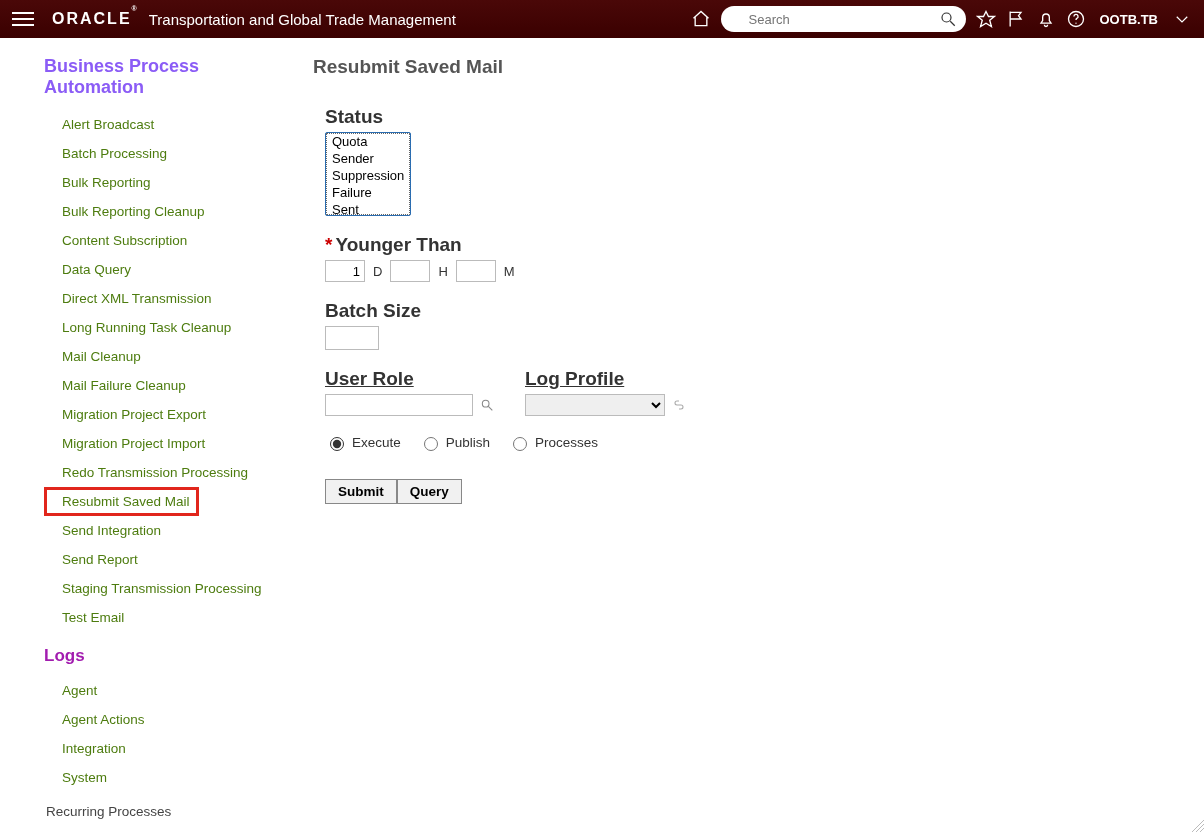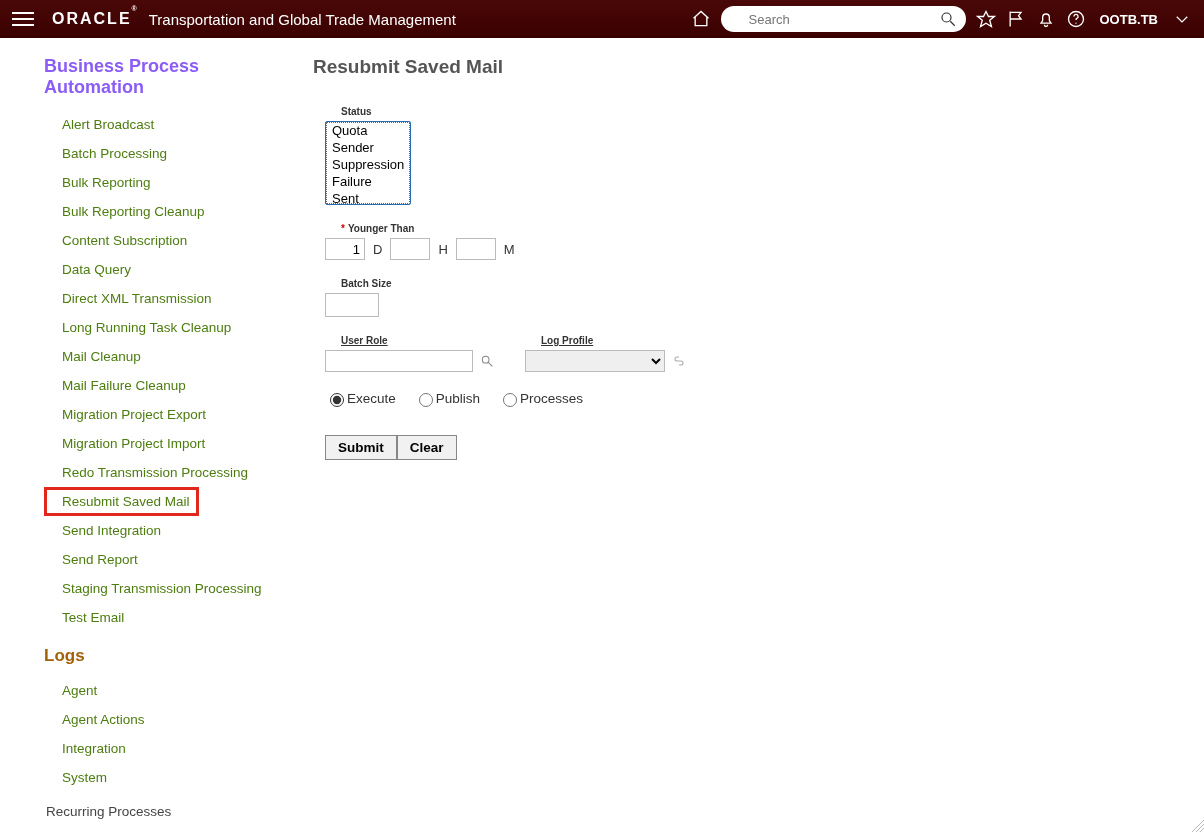--- a/index.html
+++ b/index.html
@@ -56,42 +56,42 @@
   .search-wrap .ico svg { stroke:#333; }
   .user-name { font-weight:700; margin-left:4px; font-size:13px; }
   .chev { margin-left:4px; }
 
   .layout { display:flex; }
   .sidebar {
     width: 295px;
     padding: 18px 0 20px 44px;
   }
   .side-h1 { font-size:18px; font-weight:600; color:#8b5cf6; margin:0 0 12px 0; }
-  .side-h2 { font-size:17px; font-weight:600; color:#a16207; margin:14px 0 10px 0; }
+  .side-h2 { font-size:17px; font-weight:600; color:#a21caf; margin:14px 0 10px 0; }
   .side-list { margin:0; padding:0; list-style:none; }
   .side-list li {
     font-size:13.5px;
     color:#4d7c0f;
     padding:7px 0 7px 18px;
     cursor:pointer;
   }
   .side-list li.active {
     border:3px solid #e1261c;
     padding:4px 6px 4px 15px;
     display:inline-block;
   }
   .recurring { font-size:13.5px; color:#444; padding:12px 0 0 2px; cursor:pointer; }
 
   .main {
     flex:1;
     padding: 18px 20px 20px 18px;
   }
   .page-title { font-size:19px; font-weight:600; color:#555; margin:0 0 28px 0; }
   .form-section { padding-left:12px; }
-  .lbl { font-size:10px; font-weight:600; color:#333; display:block; margin-bottom:4px;margin-left:16px; }
+  .lbl { font-size:19px; font-weight:600; color:#333; display:block; margin-bottom:4px; }
   .req { color:#c00; margin-right:3px; }
   select.status-list {
     width:86px; height:84px;
     font-size:13px;
     border:1px solid #2a6cb0;
     padding:0;
     outline:1px dotted #666;
     outline-offset:-2px;
   }
   select.status-list option { padding:1px 6px; }
@@ -105,21 +105,21 @@
   input.batch {
     width:54px; height:24px; border:1px solid #bbb; padding:2px 4px; font-size:13px;
   }
   .inline-pair { display:flex; gap:28px; align-items:flex-start;text-decoration:underline; }
   .user-role-wrap { display:flex; align-items:center; gap:4px; }
   .user-role-wrap input { width:148px; height:22px; border:1px solid #bbb; padding:2px 4px; }
   .lookup-ico svg { stroke:#888; }
   select.logprofile { width:140px; height:22px; border:1px solid #bbb; font-size:13px; }
   .link-ico svg { stroke:#aaa; }
   .radio-row { display:flex; gap:18px; margin:12px 0 28px 0; align-items:center; }
-  .radio-row label { display:flex; align-items:center; font-size:13.5px; }
+  .radio-row label { display:flex; align-items:center; gap:5px; font-size:13.5px; }
   .radio-row input[type=radio]{ width:14px; height:14px; accent-color:#333; }
   .btns { display:flex; gap:0; }
   .btns button {
     background:#f1f1f1;
     border:1px solid #888;
     padding:4px 12px;
     font-size:13.5px;
     font-weight:600;
     cursor:pointer;
   }
@@ -268,21 +268,21 @@
             <span>Publish</span>
           </label>
         <label>
             <input type="radio" name="mode" style="">
             <span>Processes</span>
           </label>
       </div>
 
       <div class="btns">
         <button>Submit</button>
-        <button>Clear</button>
+        <button>Query</button>
       </div>
 
     </div>
   </div>
 </div>
 
 <div class="resize-handle">
   <svg viewBox="0 0 16 16" width="16" height="16">
     <line x1="4" y1="16" x2="16" y2="4"></line>
     <line x1="8" y1="16" x2="16" y2="8"></line>

